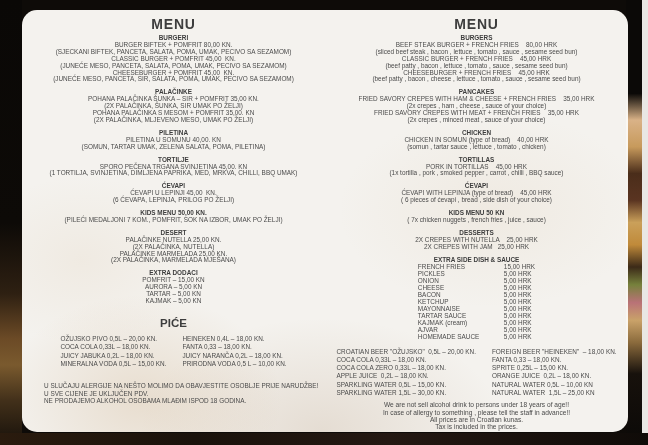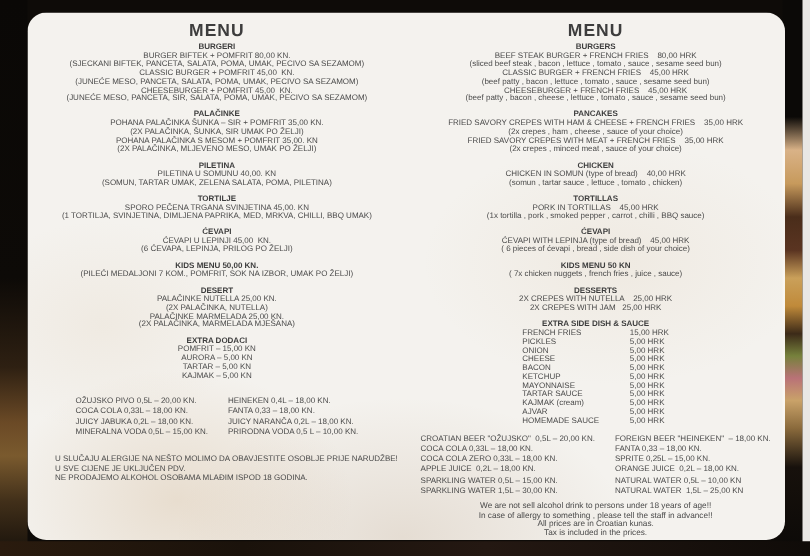--- a/index.html
+++ b/index.html
@@ -127,20 +127,21 @@
           <div class="section">
             <div class="sec-header">EXTRA DODACI</div>
             <div class="line">POMFRIT – 15,00 KN</div>
             <div class="line">AURORA – 5,00 KN</div>
             <div class="line">TARTAR – 5,00 KN</div>
             <div class="line">KAJMAK – 5,00 KN</div>
           </div>
         </div>
 
       <div class="drinks">
+        <div class="sub-title">PIĆE</div>
         <div class="drink-cols">
           <div class="drink-col">
               <div class="line">OŽUJSKO PIVO 0,5L – 20,00 KN.</div>
               <div class="line">COCA COLA 0,33L – 18,00 KN.</div>
               <div class="line">JUICY JABUKA 0,2L – 18,00 KN.</div>
               <div class="line">MINERALNA VODA 0,5L – 15,00 KN.</div>
             </div>
           <div class="drink-col">
               <div class="line">HEINEKEN 0,4L – 18,00 KN.</div>
               <div class="line">FANTA 0,33 – 18,00 KN.</div>

